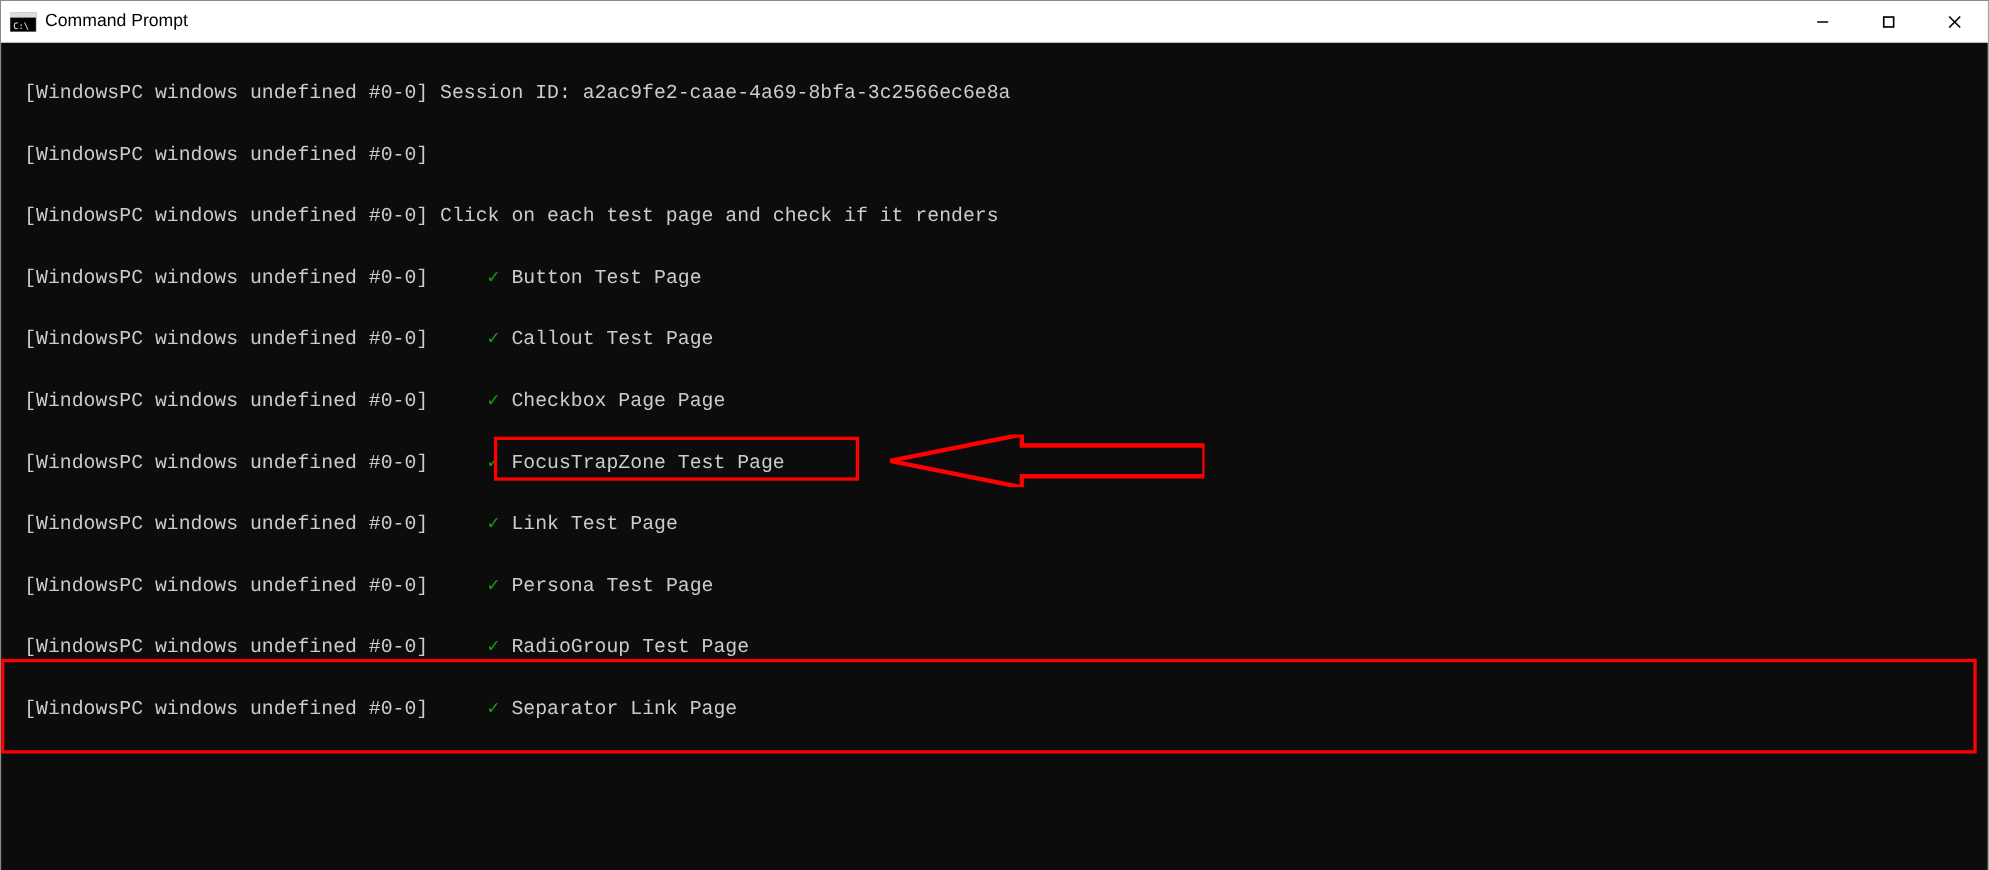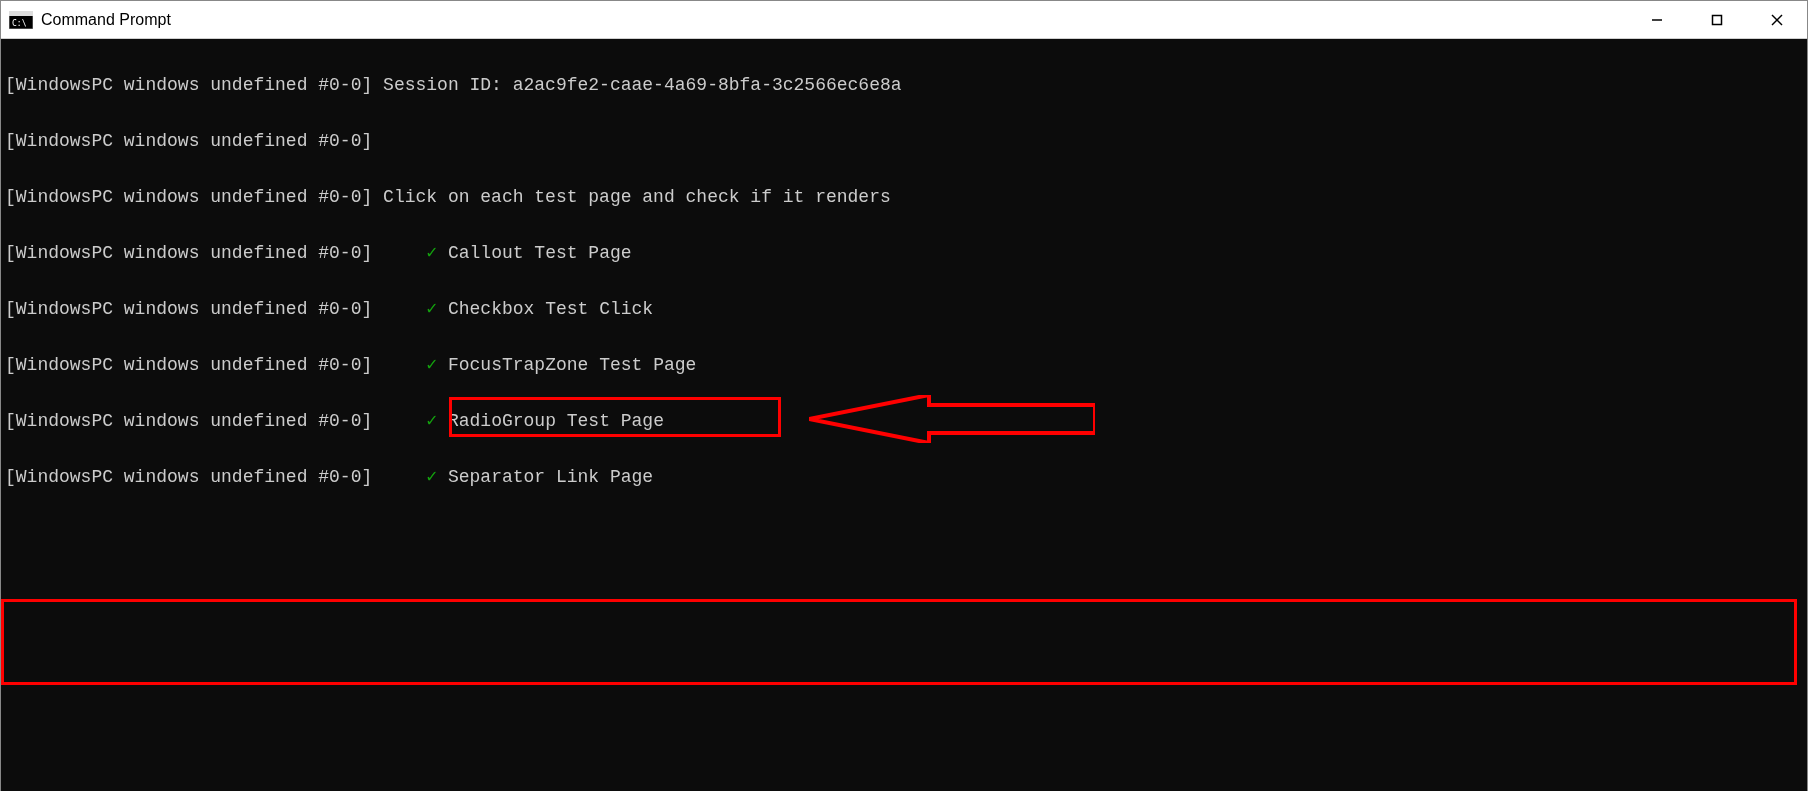--- a/index.html
+++ b/index.html
@@ -57,21 +57,21 @@
       color: #000;
       cursor: pointer;
     }
     .win-btn svg {
       width: 14px;
       height: 14px;
     }
     .terminal {
       background: #0c0c0c;
       color: #cccccc;
-      padding: 4px 4px;
+      padding: 4px 21px;
       font-size: 18px;
       line-height: 28px;
       white-space: pre;
       position: relative;
       height: 752px;
       overflow: hidden;
     }
     .line {
       display: block;
     }
@@ -118,23 +118,26 @@
             <line x1="12" y1="2" x2="2" y2="12" stroke="#000" stroke-width="1.5"></line>
           </svg>
       </div>
     </div>
   </div>
 
   <div class="terminal">
 <span class="line"><span>[WindowsPC windows undefined #0-0]</span> <span>Session ID: a2ac9fe2-caae-4a69-8bfa-3c2566ec6e8a</span></span>
 <span class="line"><span>[WindowsPC windows undefined #0-0]</span></span>
 <span class="line"><span>[WindowsPC windows undefined #0-0]</span> <span>Click on each test page and check if it renders</span></span>
+<span class="line"><span>[WindowsPC windows undefined #0-0]</span>     <span class="check">✓</span> <span>Button Test Page</span></span>
 <span class="line"><span>[WindowsPC windows undefined #0-0]</span>     <span class="check">✓</span> <span>Callout Test Page</span></span>
-<span class="line"><span>[WindowsPC windows undefined #0-0]</span>     <span class="check">✓</span> <span>Checkbox Test Click</span></span>
+<span class="line"><span>[WindowsPC windows undefined #0-0]</span>     <span class="check">✓</span> <span>Checkbox Page Page</span></span>
 <span class="line"><span>[WindowsPC windows undefined #0-0]</span>     <span class="check">✓</span> <span>FocusTrapZone Test Page</span></span>
+<span class="line"><span>[WindowsPC windows undefined #0-0]</span>     <span class="check">✓</span> <span>Link Test Page</span></span>
+<span class="line"><span>[WindowsPC windows undefined #0-0]</span>     <span class="check">✓</span> <span>Persona Test Page</span></span>
 <span class="line"><span>[WindowsPC windows undefined #0-0]</span>     <span class="check">✓</span> <span>RadioGroup Test Page</span></span>
 <span class="line"><span>[WindowsPC windows undefined #0-0]</span>     <span class="check">✓</span> <span>Separator Link Page</span></span>
 
 
 
 
 
 
 
 

